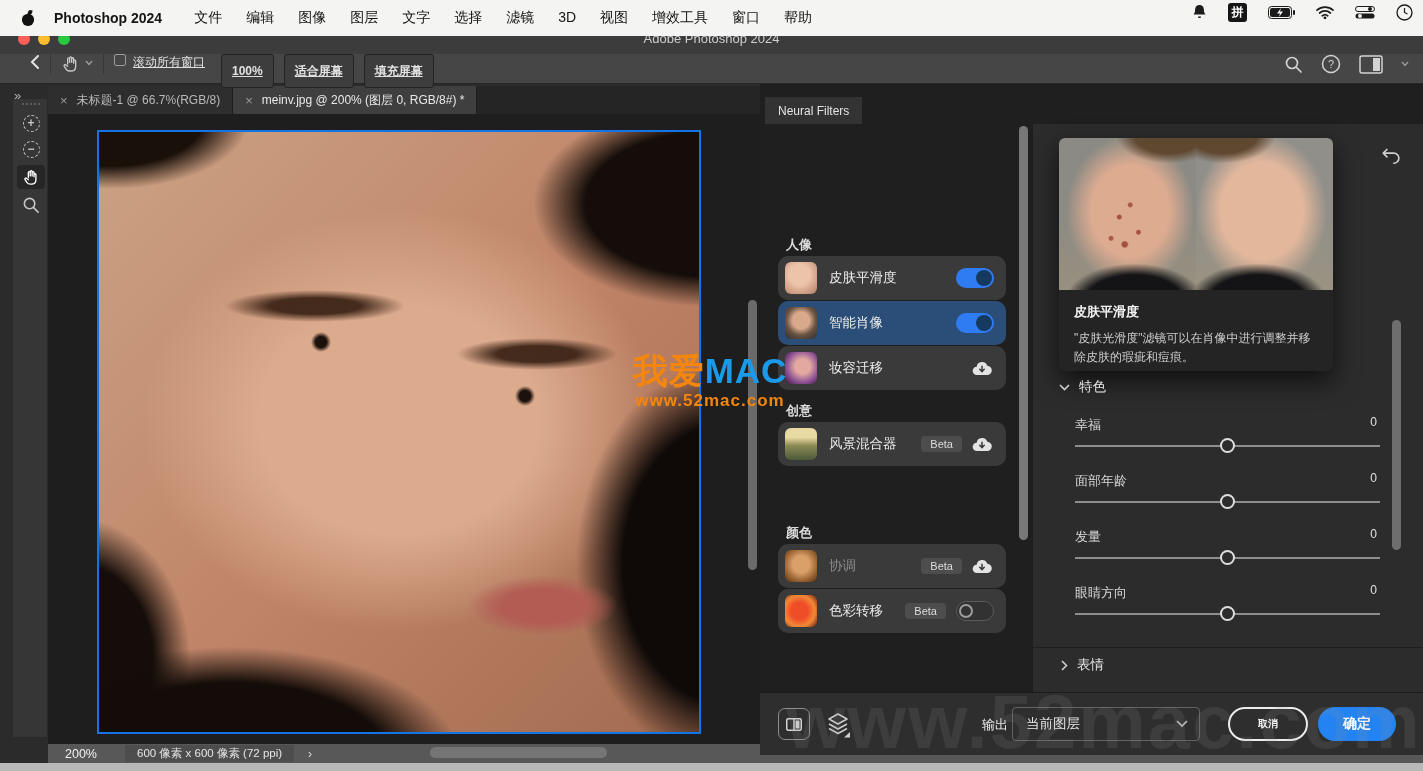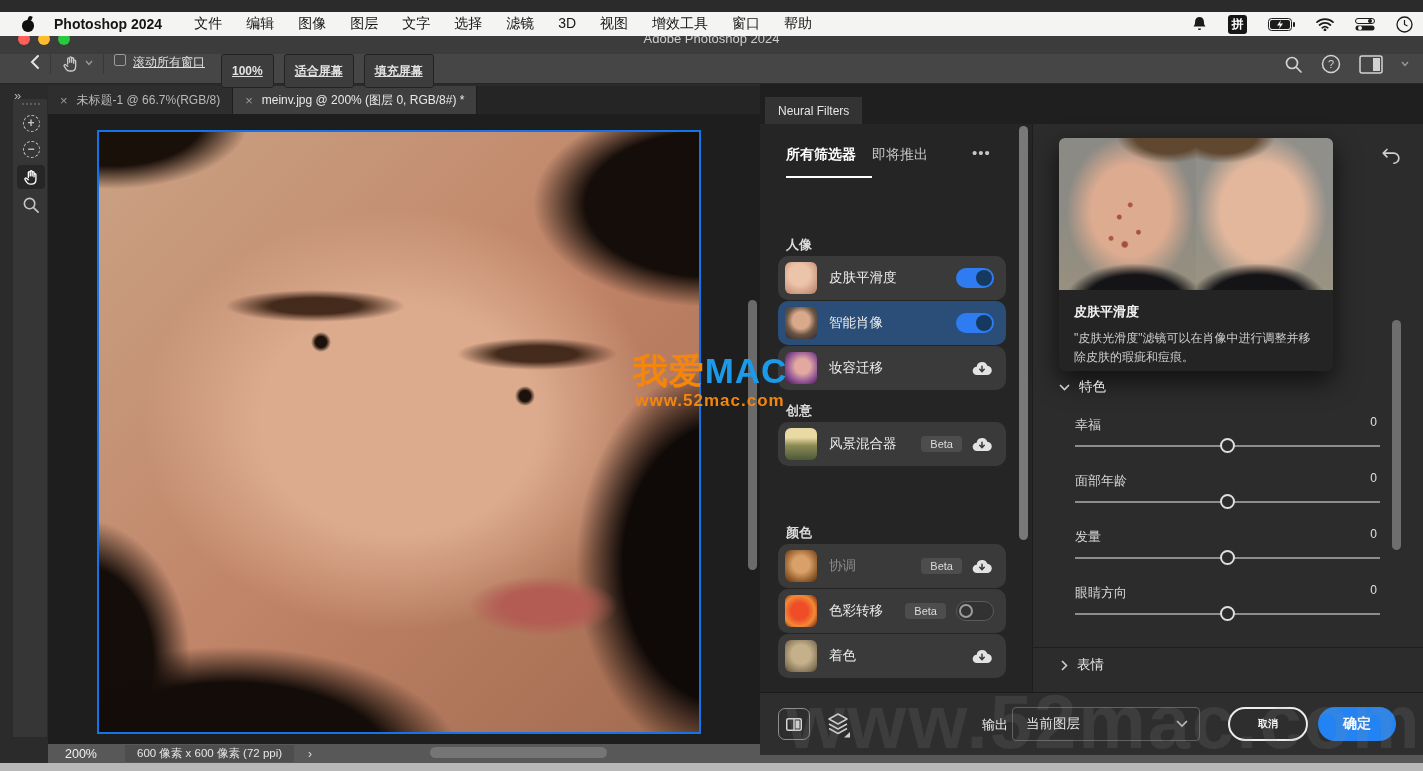--- a/index.html
+++ b/index.html
@@ -1,21 +1,21 @@
 <!DOCTYPE html>
 <html><head>
 <meta charset="utf-8">
 <style>
   * { margin:0; padding:0; box-sizing:border-box; }
   html,body { width:1423px; height:771px; overflow:hidden; }
   body { position:relative; background:#2b2b2b; font-family:"Liberation Sans","DejaVu Sans",sans-serif; color:#ddd; font-size:13px; }
   .abs { position:absolute; }
 
   
-  .menubar { left:0; top:0; width:1423px; height:24px; background:#f4f4f2; display:flex; align-items:center; color:#151515; z-index:60;margin-top:12px; }
+  .menubar { left:0; top:0; width:1423px; height:36px; background:#f4f4f2; display:flex; align-items:center; color:#151515; z-index:60; }
   .apple { width:13px; height:15px; margin-left:22px; position:relative; }
   .apple::before { content:""; position:absolute; left:0; top:3px; width:12px; height:12px; background:#111; border-radius:45% 45% 48% 48%; }
   .apple::after  { content:""; position:absolute; left:6px; top:-1px; width:4px; height:5px; background:#111; border-radius:60% 0 60% 0; transform:rotate(18deg); }
   .mb-app { font-weight:bold; font-size:14px; margin-left:19px; }
   .mb-items { display:flex; gap:24px; margin-left:32px; font-size:14px;justify-content:flex-end; }
   .mb-item { cursor:default; }
   .mb-status { position:absolute; right:10px; top:0; height:24px; display:flex; align-items:center; gap:21px; }
   .pinyin { width:19px; height:19px; background:#161616; color:#fff; border-radius:3px; font-size:12px; font-weight:bold; display:flex; align-items:center; justify-content:center; }
   .mb-status svg { display:block; }
 
@@ -292,26 +292,20 @@
   <span class="zoom-label">200%</span>
   <span class="doc-info">600 像素 x 600 像素 (72 ppi)</span>
   <span class="chev-r">›</span>
   <span class="h-thumb"></span>
 </div>
 <div class="abs bottom-edge"></div>
 
 <div class="abs nf">
   <div class="nf-tab">Neural Filters</div>
 
-  <div class="nf-list">
-    <span class="nf-tabs-all">所有筛选器</span>
-    <span class="nf-underline"></span>
-    <span class="nf-tabs-coming">即将推出</span>
-    <span class="nf-more">•••</span>
-  </div>
 
   <span class="nf-sec" style="top:152px">人像</span>
   <div class="nf-row" style="top:172px">
     <span class="thumb t-skin"></span>
     <span class="nf-name">皮肤平滑度</span>
     <span class="toggle on">
         <span class="knob"></span>
       </span>
   </div>
   <div class="nf-row sel" style="top:217px">
@@ -352,28 +346,20 @@
       </svg>
   </div>
   <div class="nf-row" style="top:505px">
     <span class="thumb t-colorxfer"></span>
     <span class="nf-name">色彩转移</span>
     <span class="beta">Beta</span>
     <span class="toggle off">
         <span class="knob"></span>
       </span>
   </div>
-  <div class="nf-row" style="top:550px">
-    <span class="thumb t-colorize"></span>
-    <span class="nf-name">着色</span>
-    <svg class="cloud" width="20" height="16" viewBox="0 0 24 19">
-        <path d="M6 18a5 5 0 01-.4-10A6.6 6.6 0 0118.4 6.9 4.8 4.8 0 0118 18z" fill="#e3e3e3"></path>
-        <path d="M12 7.5v6M9.3 11l2.7 2.8 2.7-2.8" fill="none" stroke="#3a3a3a" stroke-width="1.8" stroke-linecap="round"></path>
-      </svg>
-  </div>
 
   <span class="nf-sec" style="top:606px">摄影</span>
   <div class="nf-row partial" style="top:626px"></div>
   <span class="list-scroll"></span>
 
   <div class="nf-settings"></div>
   <svg class="reset" width="23" height="22" viewBox="0 0 24 24">
       <path d="M7 6l-4 4 4 4" fill="none" stroke="#cfcfcf" stroke-width="1.8" stroke-linecap="round" stroke-linejoin="round"></path>
       <path d="M3.5 10h11a5.5 5.5 0 010 11" fill="none" stroke="#cfcfcf" stroke-width="1.8" stroke-linecap="round"></path>
     </svg>

